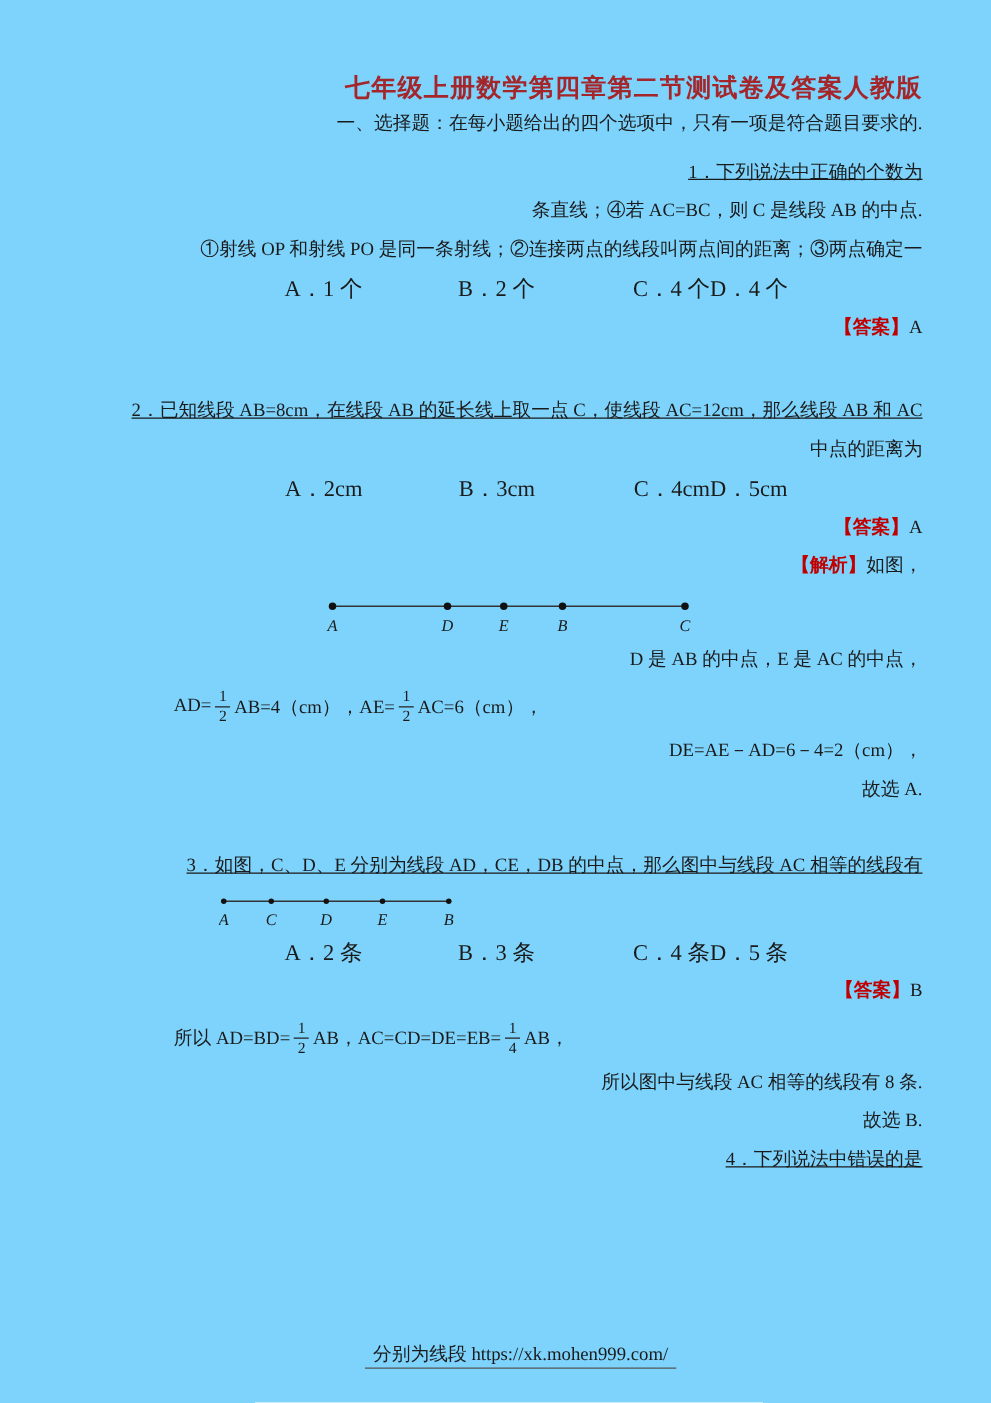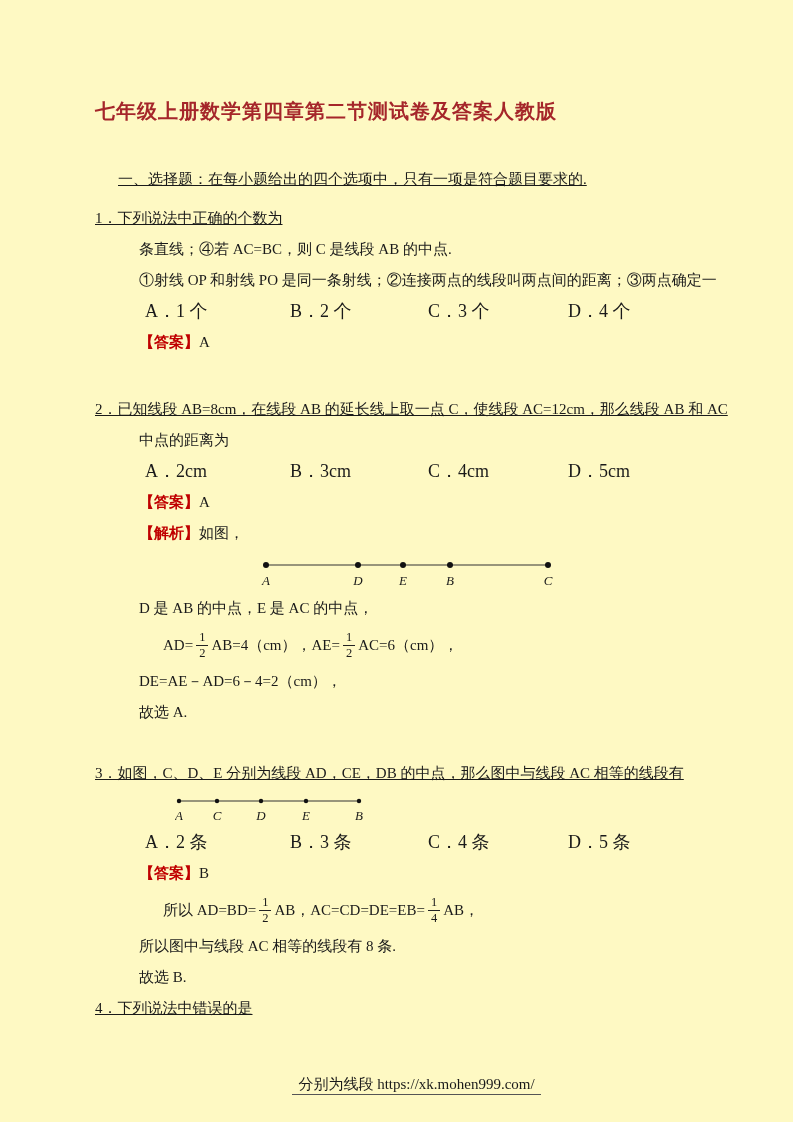--- a/index.html
+++ b/index.html
@@ -10,39 +10,38 @@
   *{margin:0;padding:0;box-sizing:border-box;}
   html,body{background:#ffffff;}
   body{
     width:793px;
     font-family:"Liberation Serif","DejaVu Serif",serif;
     color:var(--text-color,#1a1a1a);
   }
   .page{
     width:793px;
     height:1122px;
-    padding:98px 55px 26px 95px;
+    padding:58px 55px 26px 95px;
     display:flex;
     flex-direction:column;
-    background:#fef9c3;
+    background:#7dd3fc;
     overflow:hidden;
+    text-align:right;
   }
   .doc-title{
     font-size:20px;
     font-weight:bold;
     color:var(--title-color,#a5262a);
     letter-spacing:1px;
     line-height:26px;
   }
   .section-header{
-    margin-top:40px;
     margin-left:23px;
     font-size:15px;
     line-height:31px;
-    text-decoration:underline;
   }
   .line{
     font-size:15px;
     line-height:31px;
   }
   .stem{text-decoration:underline;}
   .indent{margin-left:44px;}
   .q1{margin-top:8px;}
   .q2{margin-top:36px;}
   .q3{margin-top:30px;}
@@ -57,21 +56,21 @@
   .opt:nth-child(1){width:145px;}
   .opt:nth-child(2){width:138px;}
   .opt:nth-child(3){width:140px;}
   .marker{
     color:var(--marker-color,#c00000);
     font-weight:bold;
   }
   .frac-line{
     display:flex;
     align-items:center;
-    margin-left:68px;
+    margin-left:44px;
     height:42px;
     font-size:15px;
   }
   .frac-line .seg{white-space:pre;}
   .frac{
     display:inline-flex;
     flex-direction:column;
     align-items:center;
     margin:0 3px;
     font-size:12.5px;
@@ -117,21 +116,21 @@
 
   <div class="section-header">一、选择题：在每小题给出的四个选项中，只有一项是符合题目要求的.</div>
 
   <div class="q1">
     <div class="line stem">1．下列说法中正确的个数为</div>
     <div class="line indent">条直线；④若 AC=BC，则 C 是线段 AB 的中点.</div>
     <div class="line indent">①射线 OP 和射线 PO 是同一条射线；②连接两点的线段叫两点间的距离；③两点确定一</div>
     <div class="options">
       <span class="opt">A．1 个</span>
       <span class="opt">B．2 个</span>
-      <span class="opt">C．3 个</span>
+      <span class="opt">C．4 个</span>
       <span class="opt">D．4 个</span>
     </div>
     <div class="line indent">
       <span class="marker">【答案】</span><span>A</span>
     </div>
   </div>
 
   <div class="q2">
     <div class="line stem">2．已知线段 AB=8cm，在线段 AB 的延长线上取一点 C，使线段 AC=12cm，那么线段 AB 和 AC</div>
     <div class="line indent">中点的距离为</div>

